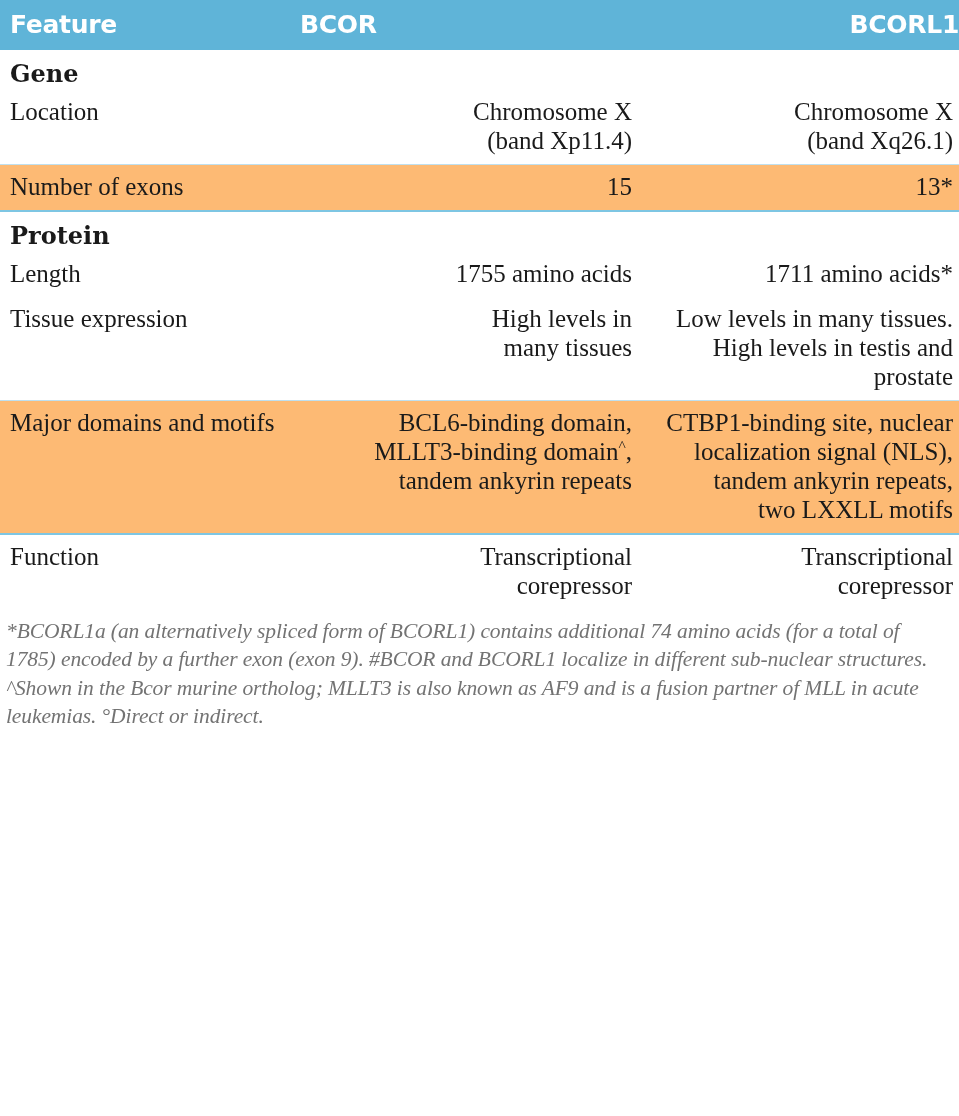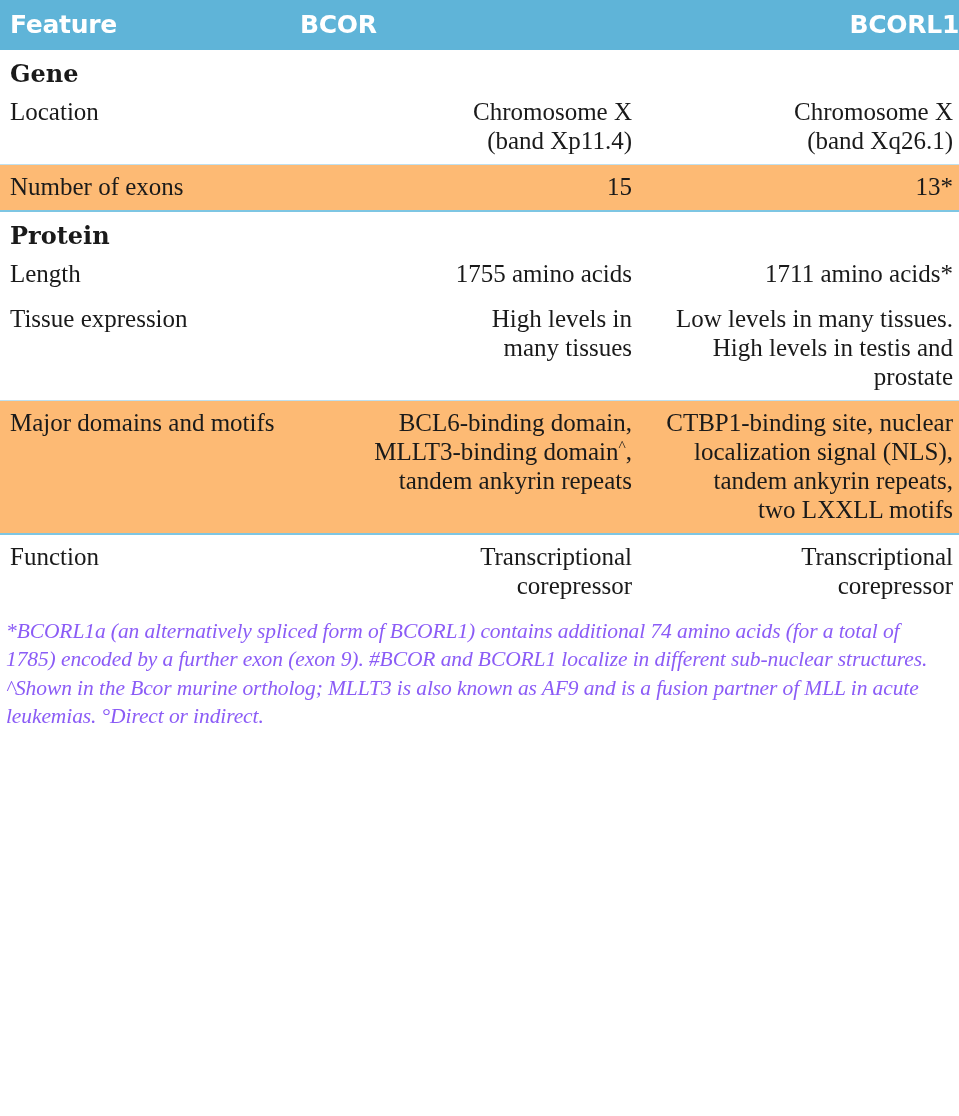--- a/index.html
+++ b/index.html
@@ -82,21 +82,21 @@
     vertical-align: super;
     line-height: 0;
   }
   .footnote {
     font-family: "Liberation Serif", serif;
     font-style: italic;
     font-size: 21.5px;
     line-height: 1.33;
     padding: 8px 8px 0 6px;
     text-align: left;
-    color: #8b5cf6;
+    color: #737373;
     letter-spacing: -0.1px;
   }
   .nowrap-block { white-space: pre-line; }
 </style>
 </head>
 <body>
 
 <div class="table-wrap">
 
   <table class="cmp">

